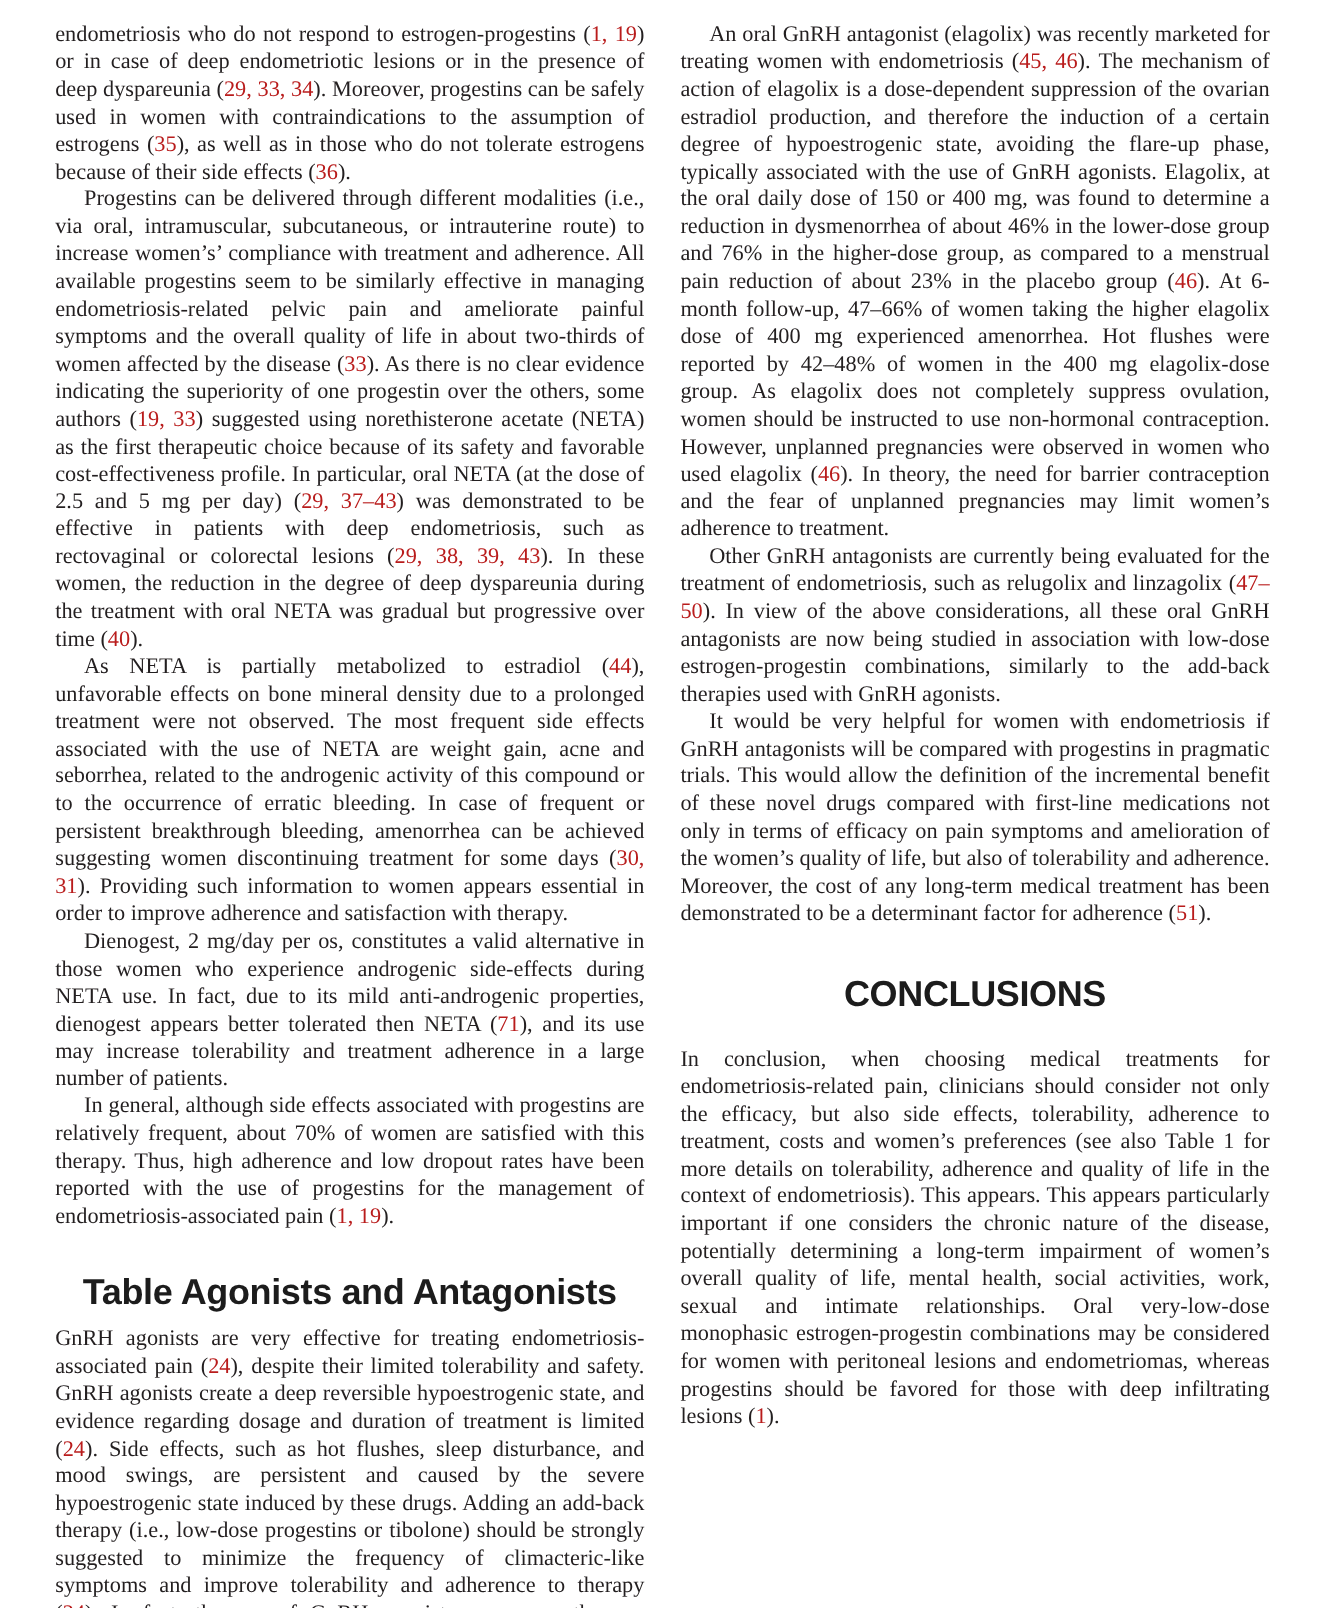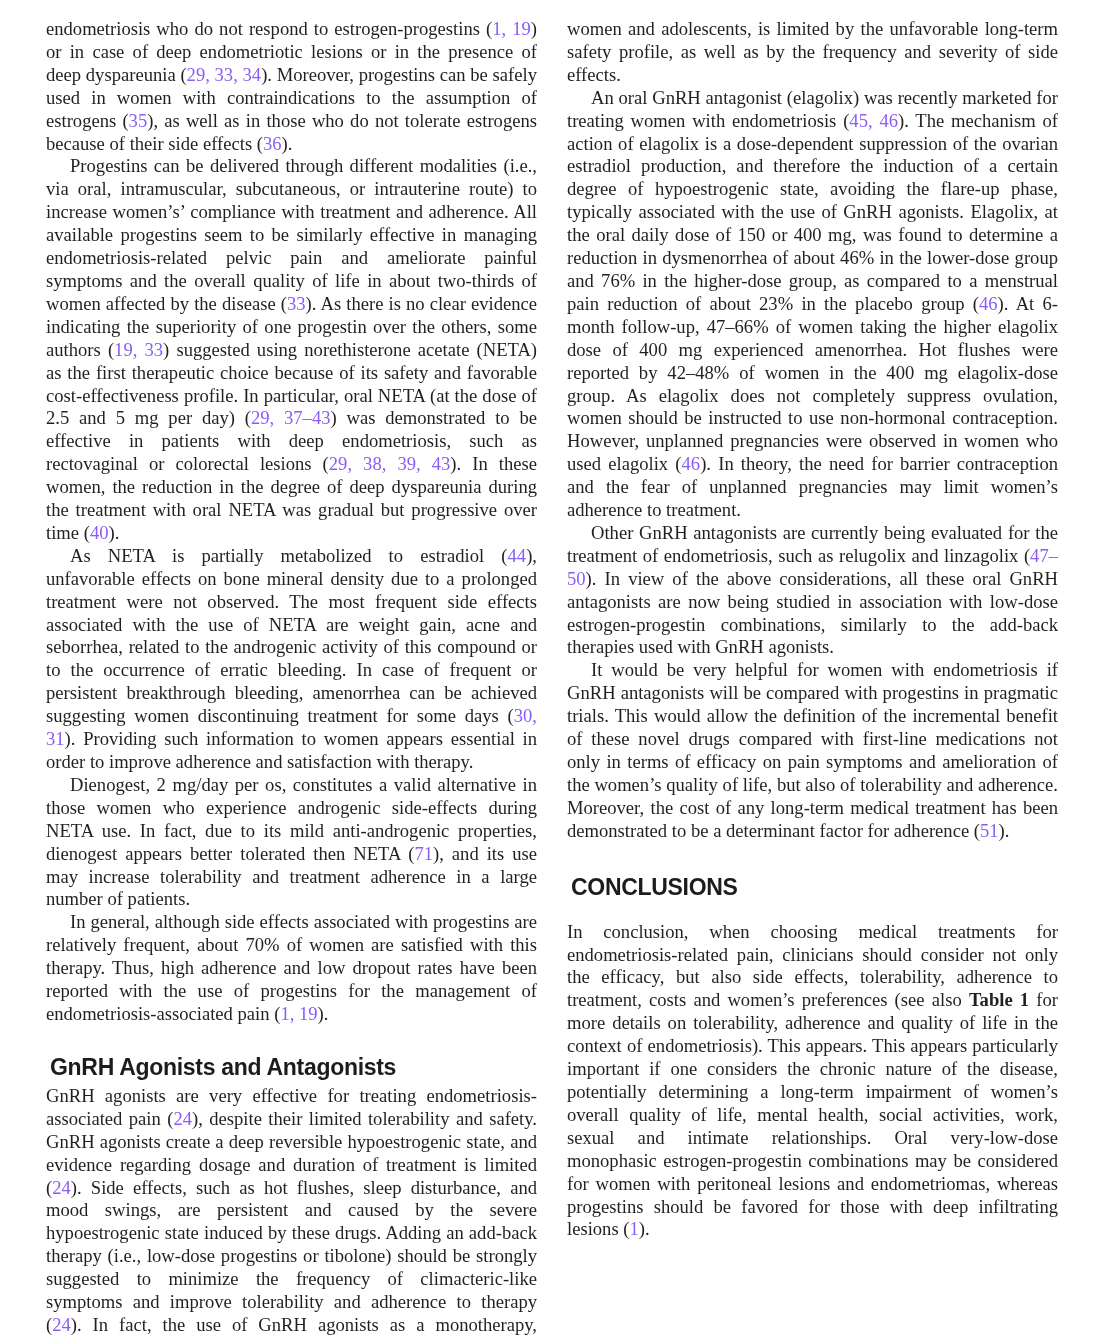--- a/index.html
+++ b/index.html
@@ -31,56 +31,55 @@
       hyphens: none;
     }
     .col p {
       margin: 0;
       text-indent: 24px;
     }
     .col p.noindent {
       text-indent: 0;
     }
     .cite {
-      color: #8b5cf6;
+      color: #b91c1c;
     }
     .bold {
-      font-weight: bold;
+      font-weight: normal;
     }
     h2.section {
       font-family: "Liberation Sans", "DejaVu Sans", sans-serif;
       font-weight: bold;
-      font-size: 23px;
+      font-size: 30px;
       line-height: 27px;
-      margin: 4px;
+      margin: 14px;
       color: #1c1c1c;
-      text-align: left;
+      text-align: center;
       letter-spacing: -0.3px;
     }
     .gap-gnrh { height: 24px; }
     .gap-concl-top { height: 27px; }
     .gap-concl-bottom { height: 16px; }
   </style>
 </head>
 <body>
 
 <div class="page">
   <div class="col">
     <p class="noindent">endometriosis who do not respond to estrogen-progestins (<span class="cite">1, 19</span>) or in case of deep endometriotic lesions or in the presence of deep dyspareunia (<span class="cite">29, 33, 34</span>). Moreover, progestins can be safely used in women with contraindications to the assumption of estrogens (<span class="cite">35</span>), as well as in those who do not tolerate estrogens because of their side effects (<span class="cite">36</span>).</p>
     <p>Progestins can be delivered through different modalities (i.e., via oral, intramuscular, subcutaneous, or intrauterine route) to increase women’s’ compliance with treatment and adherence. All available progestins seem to be similarly effective in managing endometriosis-related pelvic pain and ameliorate painful symptoms and the overall quality of life in about two-thirds of women affected by the disease (<span class="cite">33</span>). As there is no clear evidence indicating the superiority of one progestin over the others, some authors (<span class="cite">19, 33</span>) suggested using norethisterone acetate (NETA) as the first therapeutic choice because of its safety and favorable cost-effectiveness profile. In particular, oral NETA (at the dose of 2.5 and 5 mg per day) (<span class="cite">29, 37–43</span>) was demonstrated to be effective in patients with deep endometriosis, such as rectovaginal or colorectal lesions (<span class="cite">29, 38, 39, 43</span>). In these women, the reduction in the degree of deep dyspareunia during the treatment with oral NETA was gradual but progressive over time (<span class="cite">40</span>).</p>
     <p>As NETA is partially metabolized to estradiol (<span class="cite">44</span>), unfavorable effects on bone mineral density due to a prolonged treatment were not observed. The most frequent side effects associated with the use of NETA are weight gain, acne and seborrhea, related to the androgenic activity of this compound or to the occurrence of erratic bleeding. In case of frequent or persistent breakthrough bleeding, amenorrhea can be achieved suggesting women discontinuing treatment for some days (<span class="cite">30, 31</span>). Providing such information to women appears essential in order to improve adherence and satisfaction with therapy.</p>
     <p>Dienogest, 2 mg/day per os, constitutes a valid alternative in those women who experience androgenic side-effects during NETA use. In fact, due to its mild anti-androgenic properties, dienogest appears better tolerated then NETA (<span class="cite">71</span>), and its use may increase tolerability and treatment adherence in a large number of patients.</p>
     <p>In general, although side effects associated with progestins are relatively frequent, about 70% of women are satisfied with this therapy. Thus, high adherence and low dropout rates have been reported with the use of progestins for the management of endometriosis-associated pain (<span class="cite">1, 19</span>).</p>
     <div class="gap-gnrh"></div>
-    <h2 class="section">GnRH Agonists and Antagonists</h2>
+    <h2 class="section">Table Agonists and Antagonists</h2>
     <p class="noindent">GnRH agonists are very effective for treating endometriosis-associated pain (<span class="cite">24</span>), despite their limited tolerability and safety. GnRH agonists create a deep reversible hypoestrogenic state, and evidence regarding dosage and duration of treatment is limited (<span class="cite">24</span>). Side effects, such as hot flushes, sleep disturbance, and mood swings, are persistent and caused by the severe hypoestrogenic state induced by these drugs. Adding an add-back therapy (i.e., low-dose progestins or tibolone) should be strongly suggested to minimize the frequency of climacteric-like symptoms and improve tolerability and adherence to therapy (<span class="cite">24</span>). In fact, the use of GnRH agonists as a monotherapy, especially in young</p>
   </div>
 
   <div class="col">
-    <p class="noindent">women and adolescents, is limited by the unfavorable long-term safety profile, as well as by the frequency and severity of side effects.</p>
     <p>An oral GnRH antagonist (elagolix) was recently marketed for treating women with endometriosis (<span class="cite">45, 46</span>). The mechanism of action of elagolix is a dose-dependent suppression of the ovarian estradiol production, and therefore the induction of a certain degree of hypoestrogenic state, avoiding the flare-up phase, typically associated with the use of GnRH agonists. Elagolix, at the oral daily dose of 150 or 400 mg, was found to determine a reduction in dysmenorrhea of about 46% in the lower-dose group and 76% in the higher-dose group, as compared to a menstrual pain reduction of about 23% in the placebo group (<span class="cite">46</span>). At 6-month follow-up, 47–66% of women taking the higher elagolix dose of 400 mg experienced amenorrhea. Hot flushes were reported by 42–48% of women in the 400 mg elagolix-dose group. As elagolix does not completely suppress ovulation, women should be instructed to use non-hormonal contraception. However, unplanned pregnancies were observed in women who used elagolix (<span class="cite">46</span>). In theory, the need for barrier contraception and the fear of unplanned pregnancies may limit women’s adherence to treatment.</p>
     <p>Other GnRH antagonists are currently being evaluated for the treatment of endometriosis, such as relugolix and linzagolix (<span class="cite">47–50</span>). In view of the above considerations, all these oral GnRH antagonists are now being studied in association with low-dose estrogen-progestin combinations, similarly to the add-back therapies used with GnRH agonists.</p>
     <p>It would be very helpful for women with endometriosis if GnRH antagonists will be compared with progestins in pragmatic trials. This would allow the definition of the incremental benefit of these novel drugs compared with first-line medications not only in terms of efficacy on pain symptoms and amelioration of the women’s quality of life, but also of tolerability and adherence. Moreover, the cost of any long-term medical treatment has been demonstrated to be a determinant factor for adherence (<span class="cite">51</span>).</p>
     <div class="gap-concl-top"></div>
     <h2 class="section">CONCLUSIONS</h2>
     <div class="gap-concl-bottom"></div>
     <p class="noindent">In conclusion, when choosing medical treatments for endometriosis-related pain, clinicians should consider not only the efficacy, but also side effects, tolerability, adherence to treatment, costs and women’s preferences (see also <span class="bold">Table 1</span> for more details on tolerability, adherence and quality of life in the context of endometriosis). This appears. This appears particularly important if one considers the chronic nature of the disease, potentially determining a long-term impairment of women’s overall quality of life, mental health, social activities, work, sexual and intimate relationships. Oral very-low-dose monophasic estrogen-progestin combinations may be considered for women with peritoneal lesions and endometriomas, whereas progestins should be favored for those with deep infiltrating lesions (<span class="cite">1</span>).</p>
   </div>
 </div>
 

